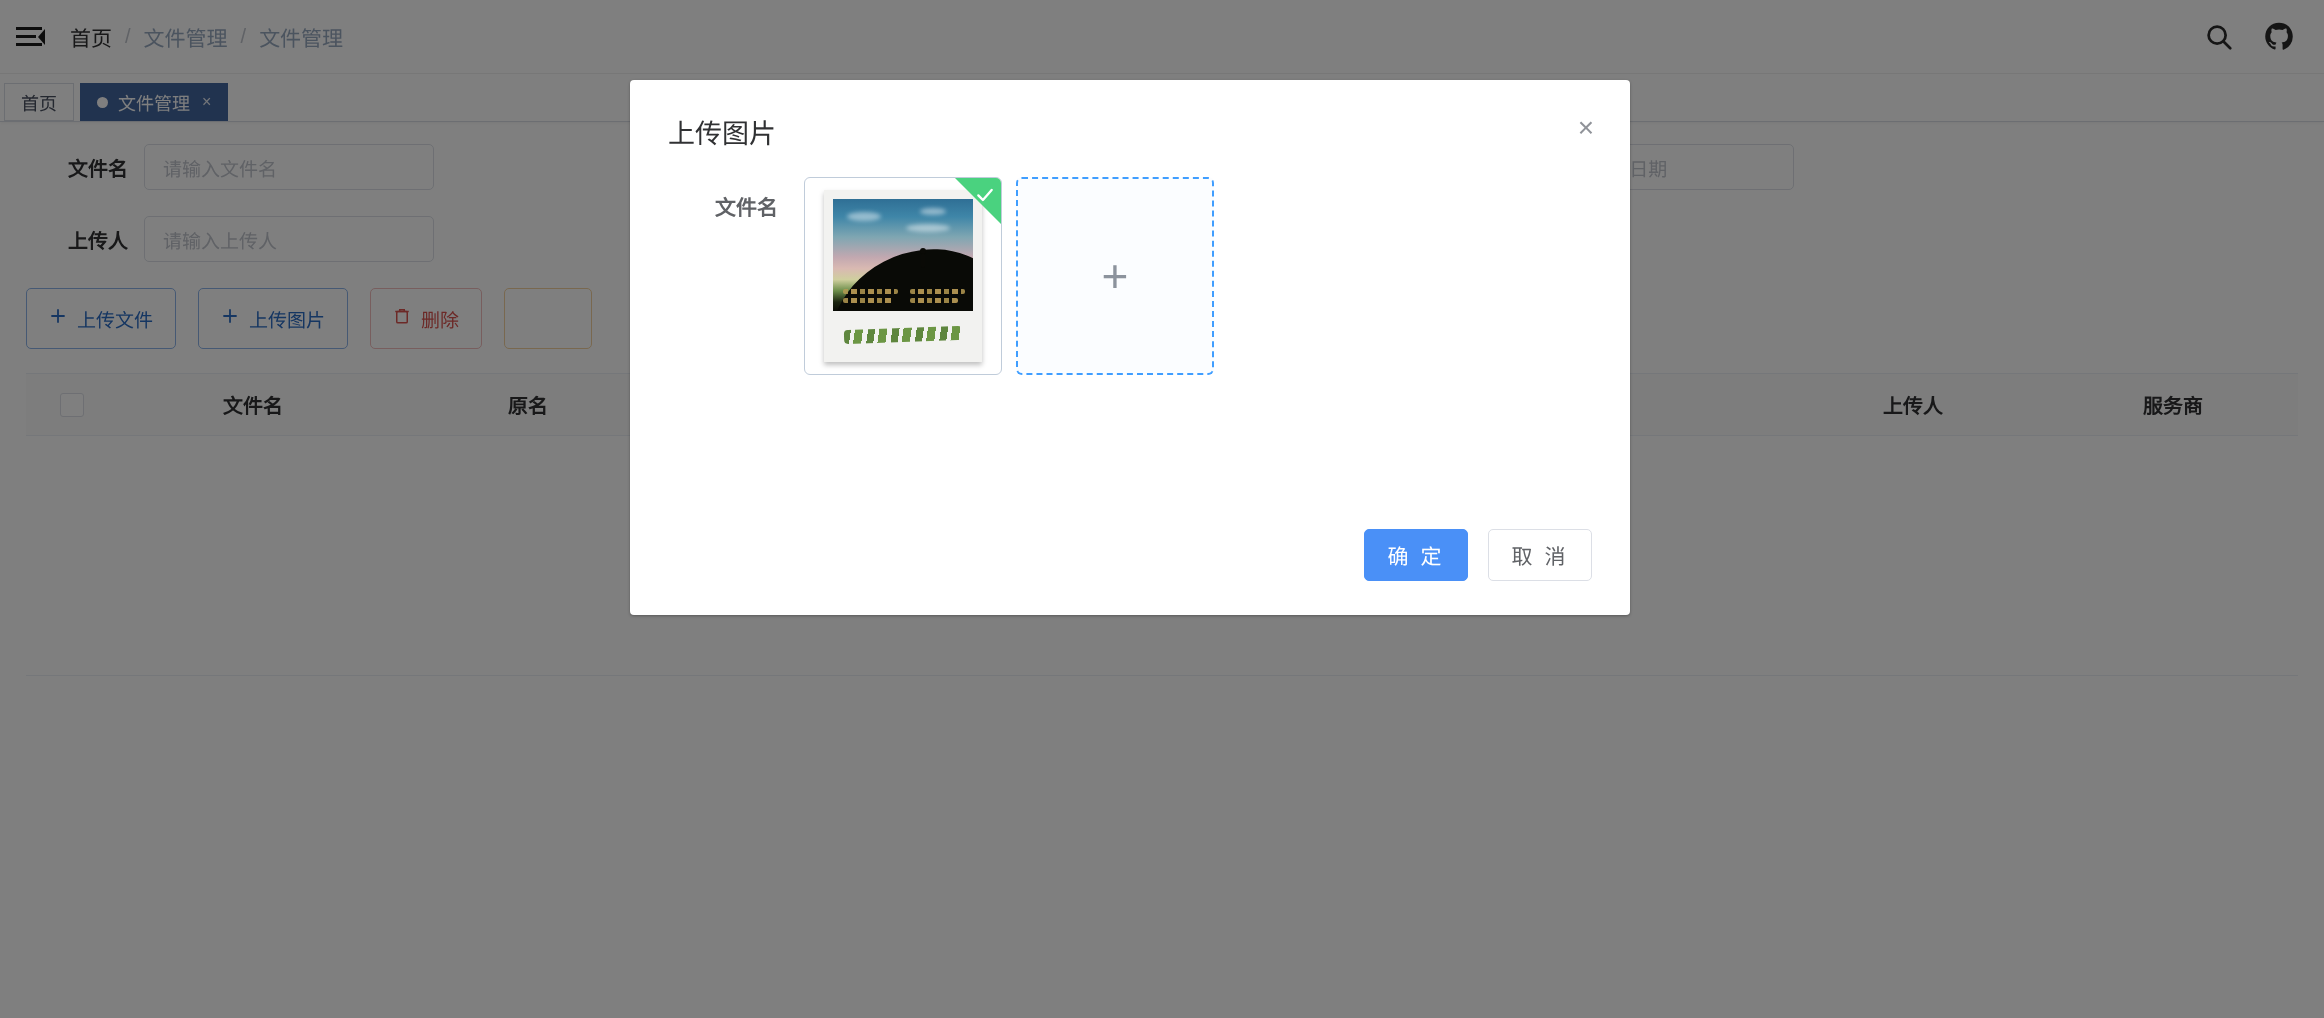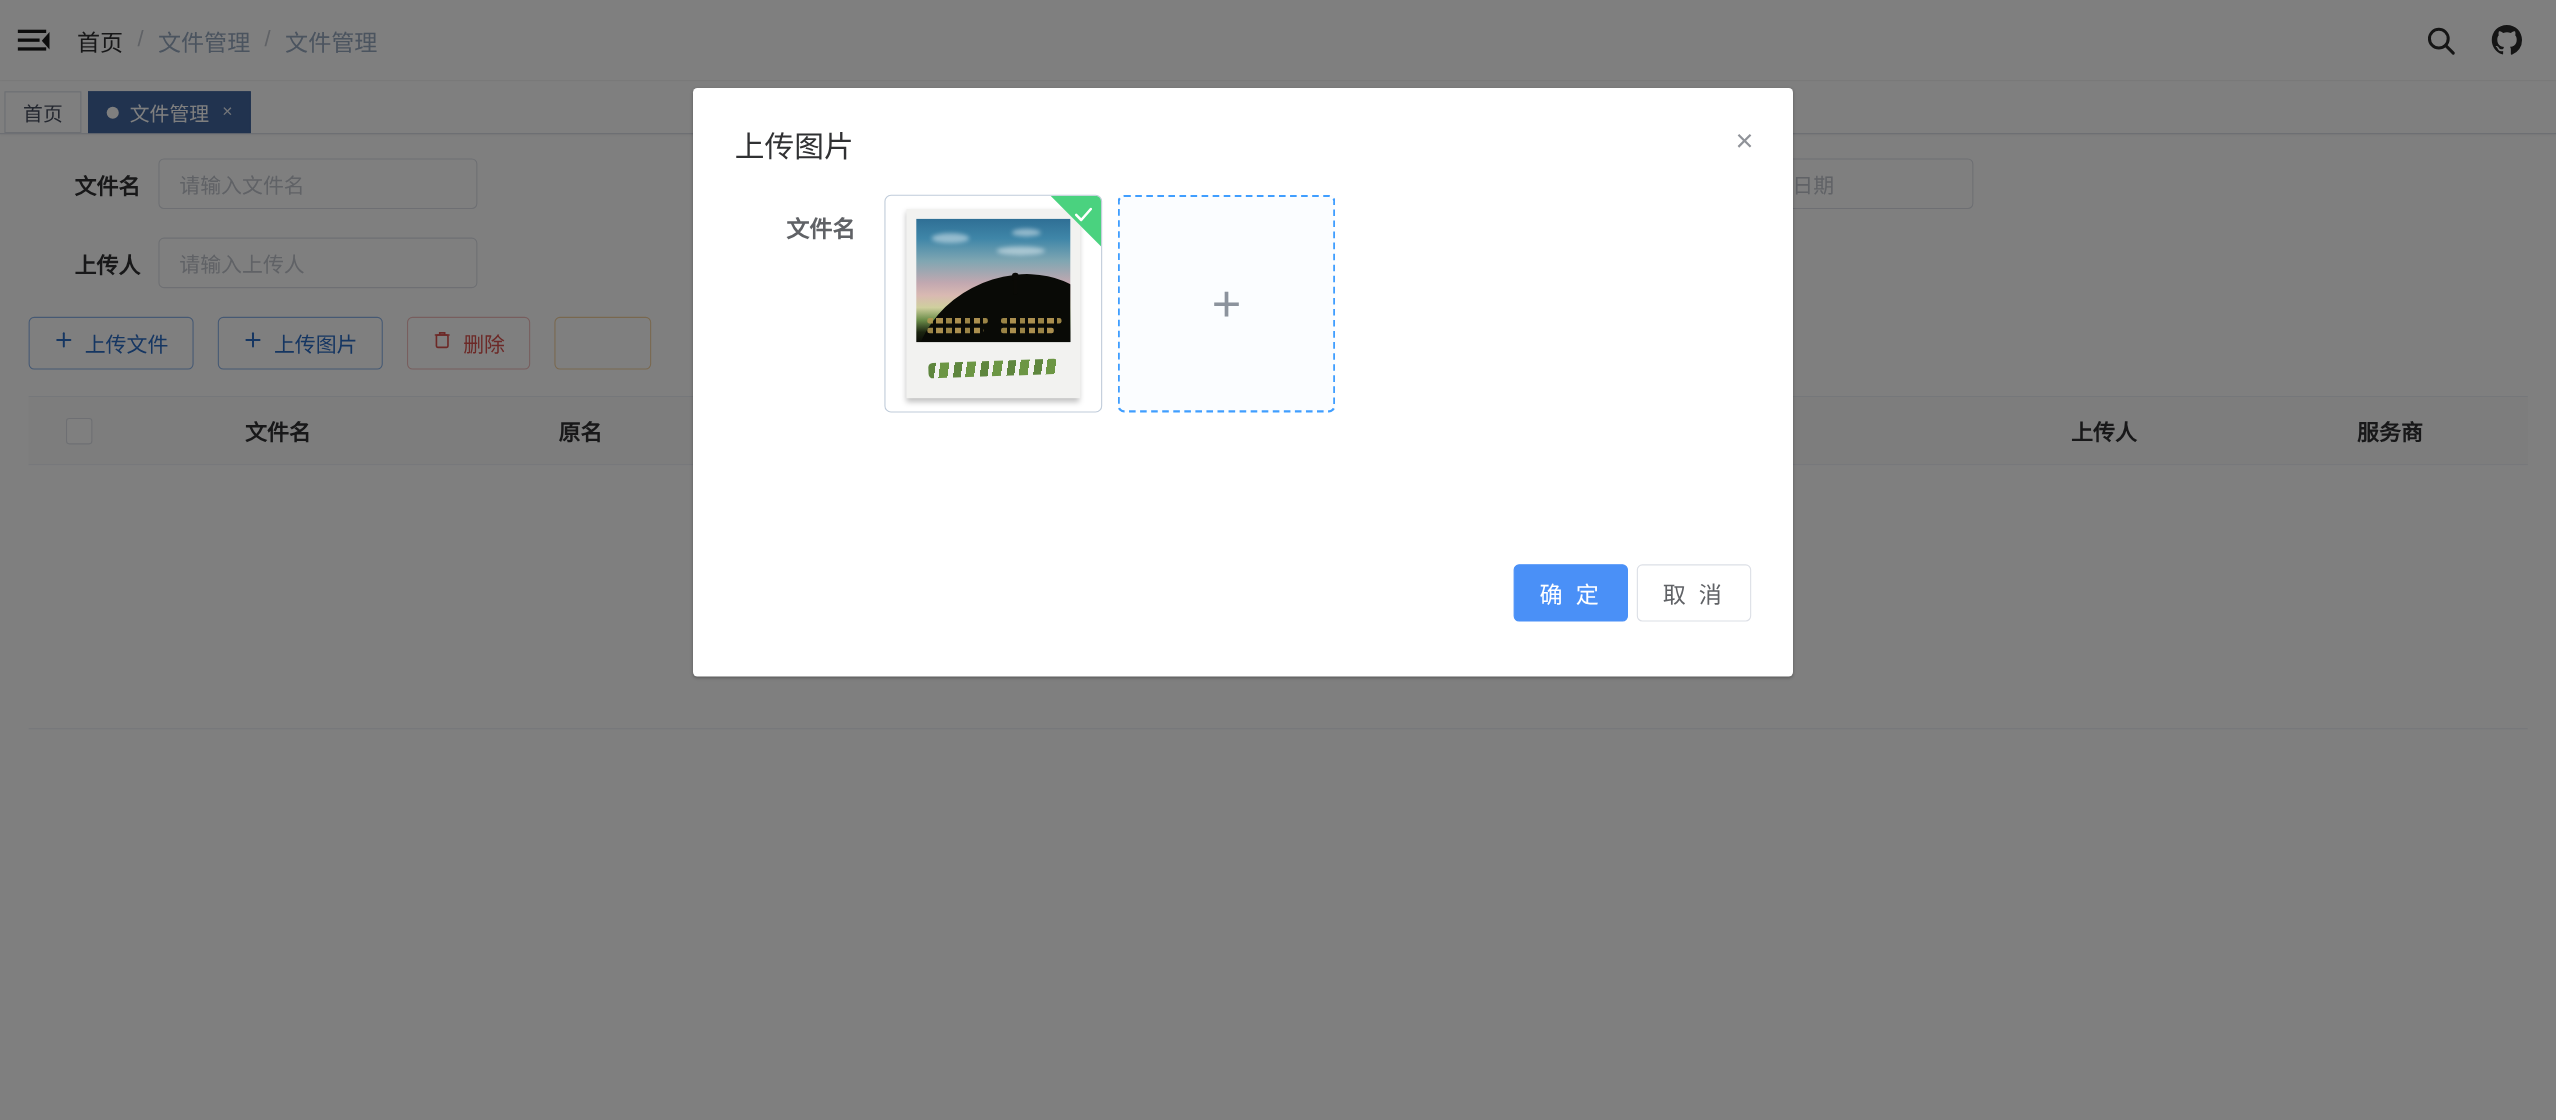--- a/index.html
+++ b/index.html
@@ -104,21 +104,21 @@
   }
   .input-box.date {
     width: 380px; gap: 0;
   }
   .cal-icon { margin-right: 14px; display: flex; align-items: center; }
   .date-sep { margin: 0 20px; color: #9b9fa8; }
 
   
   .btn-row { display: flex; align-items: center; gap: 22px; margin-bottom: 24px; }
   .btn {
-    height: 48px; padding: 0 22px;
+    height: 61px; padding: 0 22px;
     border-radius: 5px; font-size: 19px;
     display: inline-flex; align-items: center; gap: 10px;
     cursor: pointer; white-space: nowrap;
     background: #fff;
   }
   .btn-primary-plain { border: 1px solid #8cb3e8; color: #2b6cc4; }
   .btn-danger-plain  { border: 1px solid #f0bcbc; color: #d9534f; }
   .btn-warn-plain    { border: 1px solid #f3d19e; color: #e6a23c; }
 
   
@@ -265,22 +265,22 @@
     display: inline-flex; align-items: center;
     border: 3px solid #e23c32;
     padding: 14px 20px;
     font-size: 21px; color: #606266;
     background: #fff;
   }
   .hint-red { color: #e23c32; font-weight: bold; }
   .hint-sp { display: inline-block; width: 7px; }
 
   .modal-footer {
-    padding: 0 38px 50px 38px;
-    display: flex; justify-content: flex-end; align-items: center; gap: 8px;
+    padding: 0 38px 34px 38px;
+    display: flex; justify-content: flex-end; align-items: center; gap: 20px;
   }
   .mbtn {
     height: 52px; min-width: 104px;
     border-radius: 5px; font-size: 21px;
     display: inline-flex; align-items: center; justify-content: center;
     letter-spacing: 3px; cursor: pointer;
   }
   .mbtn-primary { background: #4a90f7; color: #fff; border: 1px solid #4a90f7; }
   .mbtn-default { background: #fff; color: #606266; border: 1px solid #dcdfe6; }
 </style>

